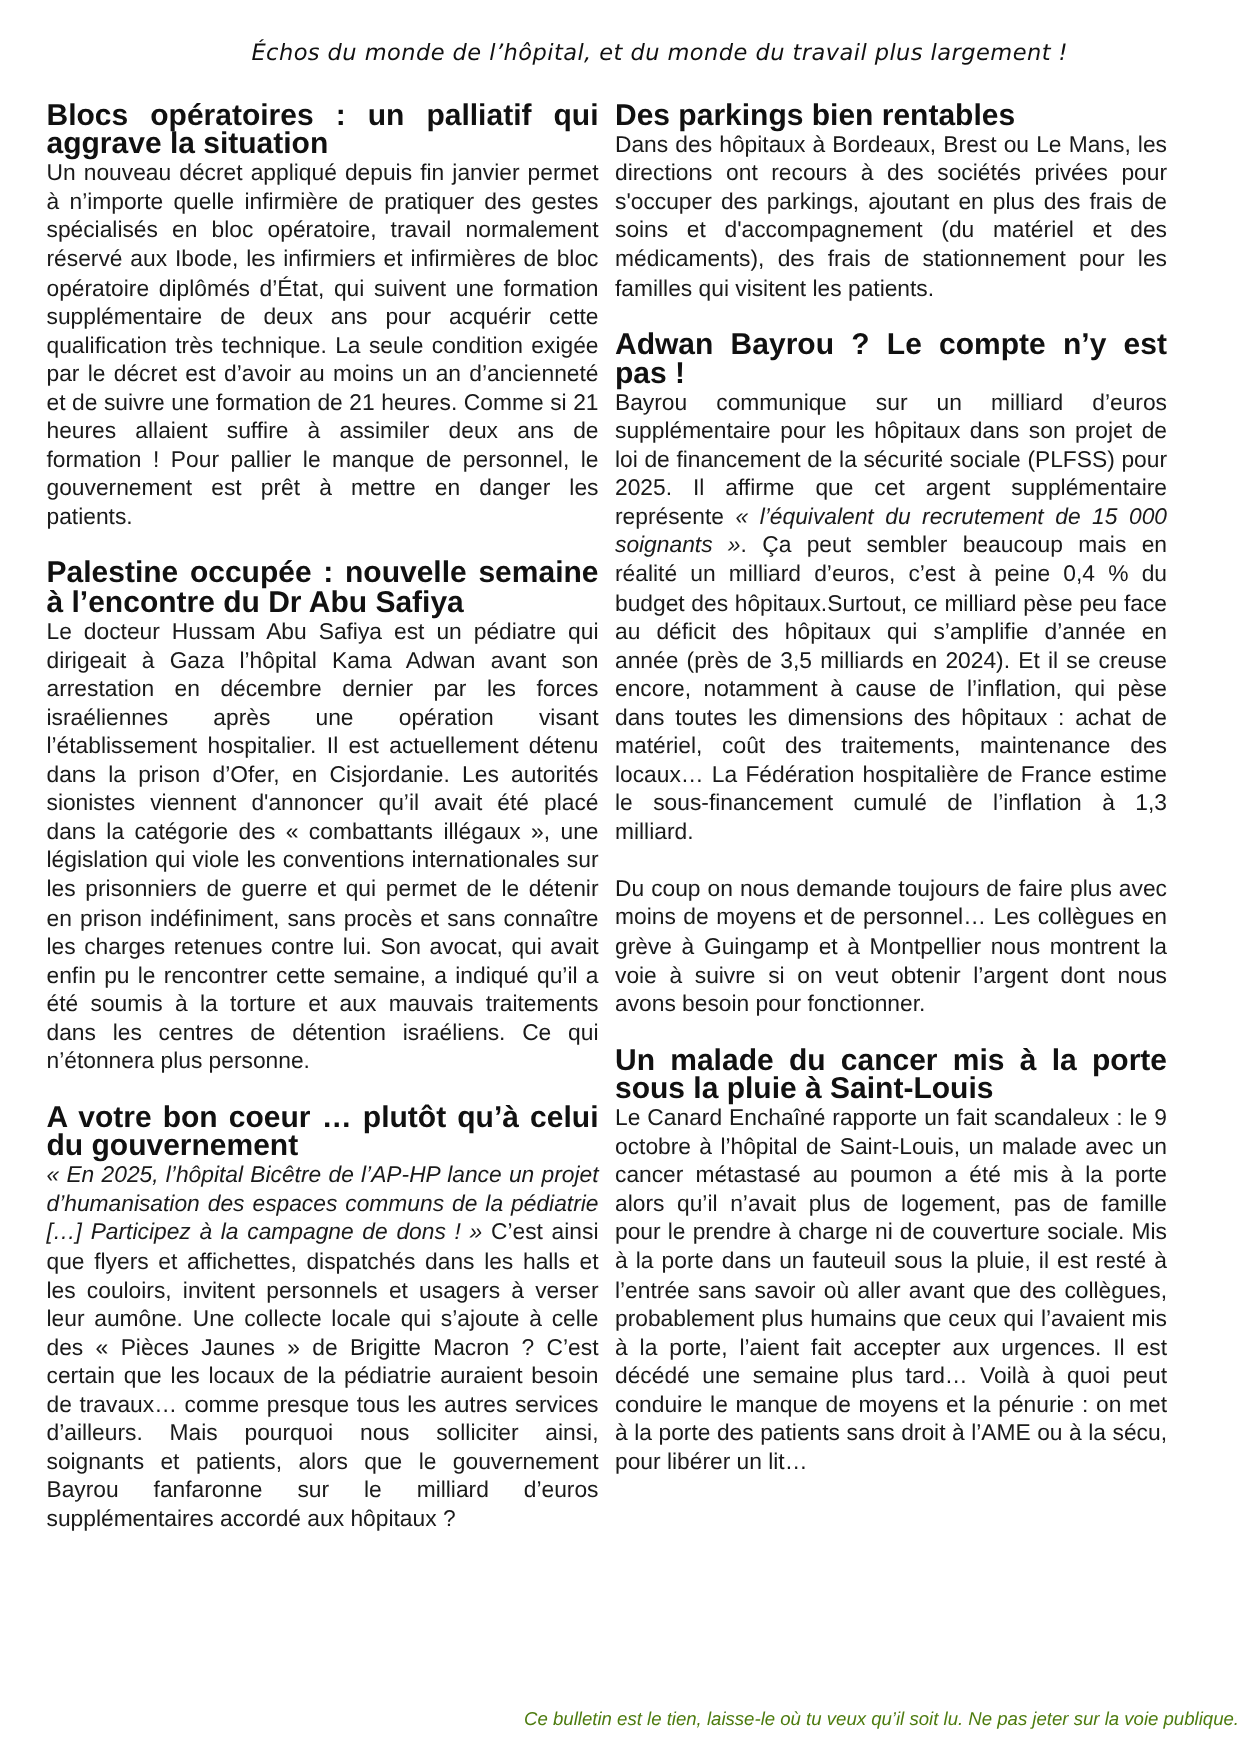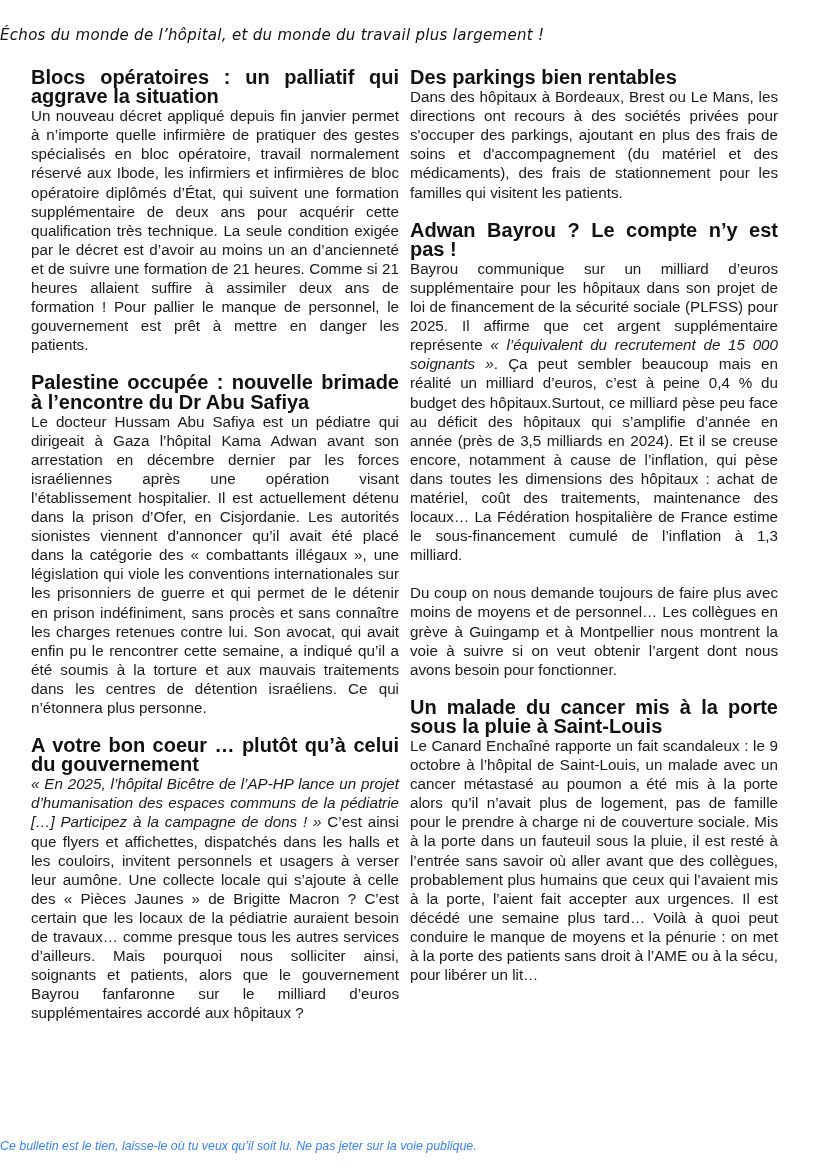--- a/index.html
+++ b/index.html
@@ -1,52 +1,52 @@
 <!DOCTYPE html>
 <html><head>
   <meta charset="utf-8">
   <style>
     html, body { margin: 0; padding: 0; background: #ffffff; }
     body { width: 826px; height: 1169px; position: relative; overflow: hidden; color: #1a1a1a; }
     .header {
-      position: absolute; top: 26px; left: 0; width: 712px; text-align: left;
+      position: absolute; top: 26px; left: 0; width: 712px; text-align: right;
       font-family: "DejaVu Sans", sans-serif; font-style: italic; font-size: 15px;
       letter-spacing: 0.3px; color: #111;
     }
     .col {
       position: absolute; top: 68px; width: 368px;
       font-family: "Liberation Sans", sans-serif; font-size: 15.2px; line-height: 19.1px;
       text-align: justify;
     }
     .col.left { left: 31px; }
     .col.right { left: 410px; }
     .article { margin: 0 0 19px 0; }
     .article h2 {
       font-family: "Liberation Sans", sans-serif; font-weight: bold; font-size: 20px;
       line-height: 19.1px; margin: 0; text-align: justify; color: #111;
     }
     .article p { margin: 0; }
     .q { font-style: italic; }
     .footer {
-      position: absolute; top: 1139px; left: 0; width: 826px; text-align: left;
-      font-family: "Liberation Sans", sans-serif; font-style: italic; font-size: 12.4px; color: #3b82f6;
+      position: absolute; top: 1139px; left: 0; width: 826px; text-align: right;
+      font-family: "Liberation Sans", sans-serif; font-style: italic; font-size: 12.4px; color: #4d7c0f;
     }
   </style>
 </head>
 <body>
 
 <div class="header">Échos du monde de l’hôpital, et du monde du travail plus largement !</div>
 
 <div class="col left">
   <div class="article">
     <h2>Blocs opératoires : un palliatif qui aggrave la situation</h2>
     <p>Un nouveau décret appliqué depuis fin janvier permet à n’importe quelle infirmière de pratiquer des gestes spécialisés en bloc opératoire, travail normalement réservé aux Ibode, les infirmiers et infirmières de bloc opératoire diplômés d’État, qui suivent une formation supplémentaire de deux ans pour acquérir cette qualification très technique. La seule condition exigée par le décret est d’avoir au moins un an d’ancienneté et de suivre une formation de 21 heures. Comme si 21 heures allaient suffire à assimiler deux ans de formation ! Pour pallier le manque de personnel, le gouvernement est prêt à mettre en danger les patients.</p>
   </div>
   <div class="article">
-    <h2>Palestine occupée : nouvelle brimade à l’encontre du Dr Abu Safiya</h2>
+    <h2>Palestine occupée : nouvelle semaine à l’encontre du Dr Abu Safiya</h2>
     <p>Le docteur Hussam Abu Safiya est un pédiatre qui dirigeait à Gaza l’hôpital Kama Adwan avant son arrestation en décembre dernier par les forces israéliennes après une opération visant l’établissement hospitalier. Il est actuellement détenu dans la prison d’Ofer, en Cisjordanie. Les autorités sionistes viennent d'annoncer qu’il avait été placé dans la catégorie des « combattants illégaux », une législation qui viole les conventions internationales sur les prisonniers de guerre et qui permet de le détenir en prison indéfiniment, sans procès et sans connaître les charges retenues contre lui. Son avocat, qui avait enfin pu le rencontrer cette semaine, a indiqué qu’il a été soumis à la torture et aux mauvais traitements dans les centres de détention israéliens. Ce qui n’étonnera plus personne.</p>
   </div>
   <div class="article">
     <h2>A votre bon coeur … plutôt qu’à celui du gouvernement</h2>
     <p><span class="q">« En 2025, l’hôpital Bicêtre de l’AP-HP lance un projet d’humanisation des espaces communs de la pédiatrie […] Participez à la campagne de dons ! »</span><span> C’est ainsi que flyers et affichettes, dispatchés dans les halls et les couloirs, invitent personnels et usagers à verser leur aumône. Une collecte locale qui s’ajoute à celle des « Pièces Jaunes » de Brigitte Macron ? C’est certain que les locaux de la pédiatrie auraient besoin de travaux… comme presque tous les autres services d’ailleurs. Mais pourquoi nous solliciter ainsi, soignants et patients, alors que le gouvernement Bayrou fanfaronne sur le milliard d’euros supplémentaires accordé aux hôpitaux ?</span></p>
   </div>
 </div>
 
 <div class="col right">
   <div class="article">

